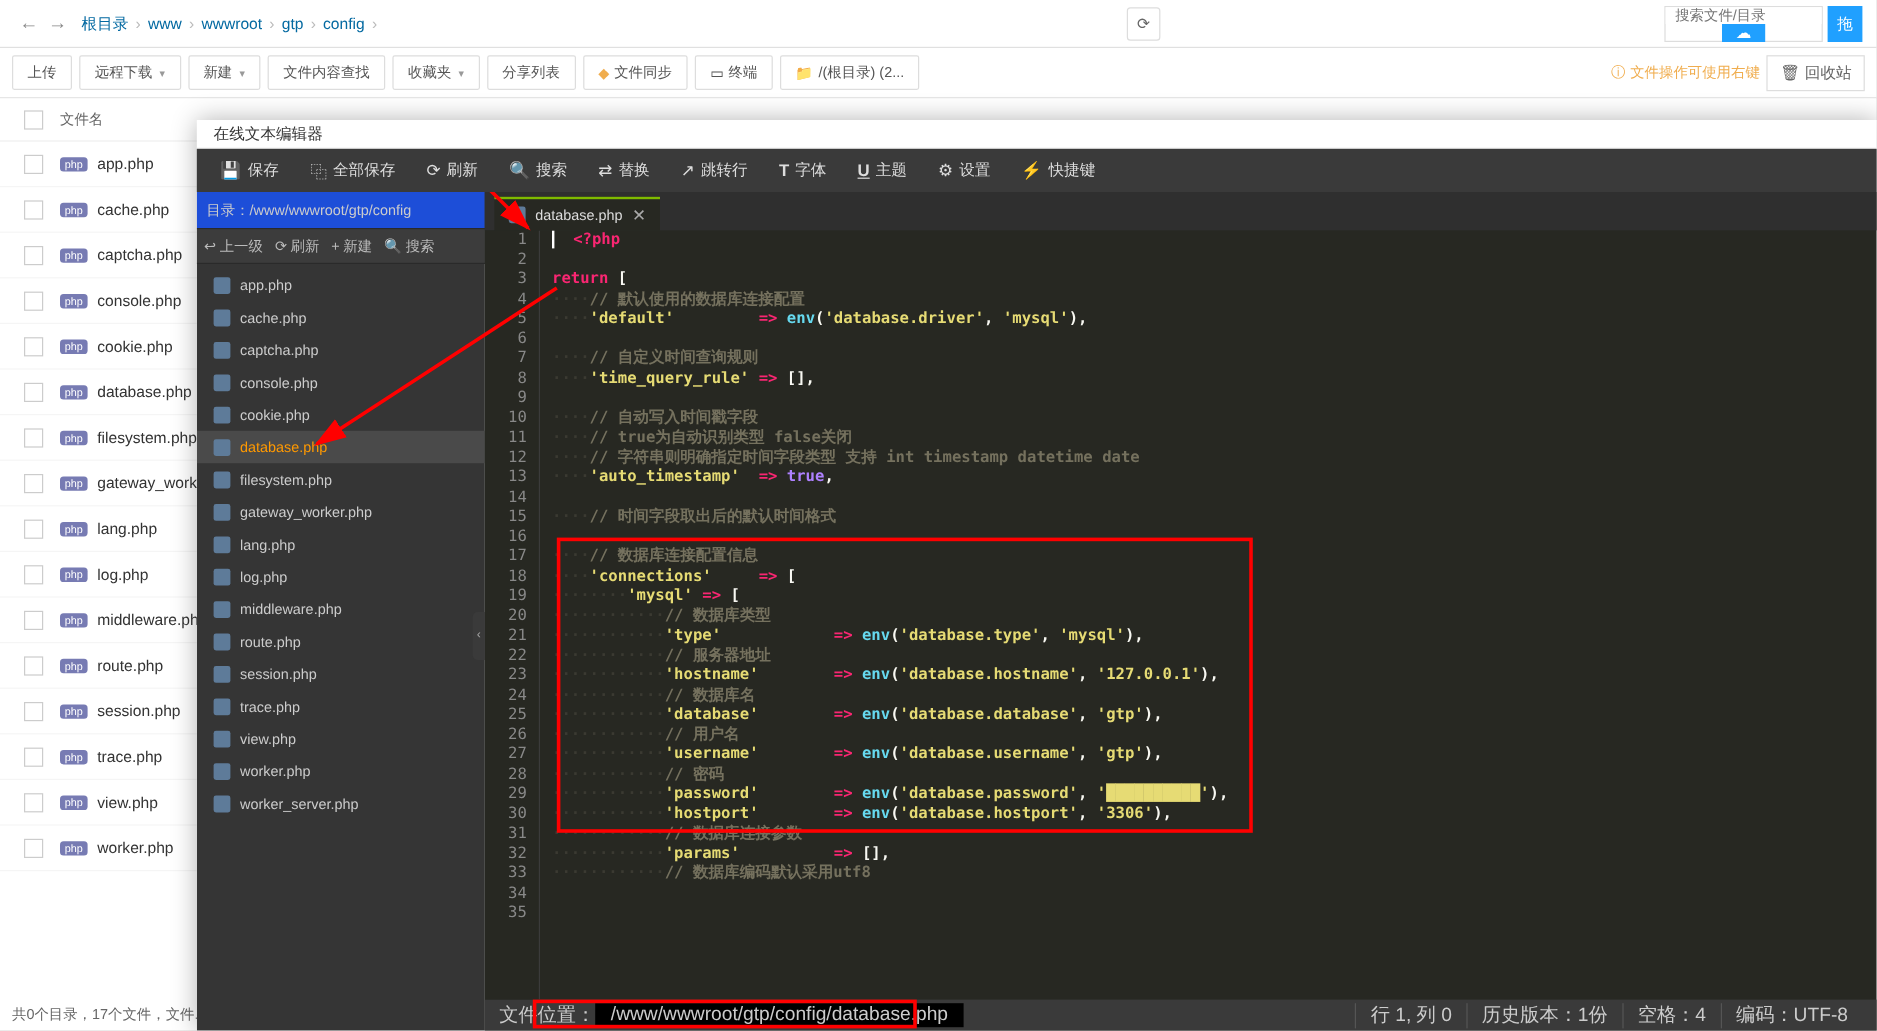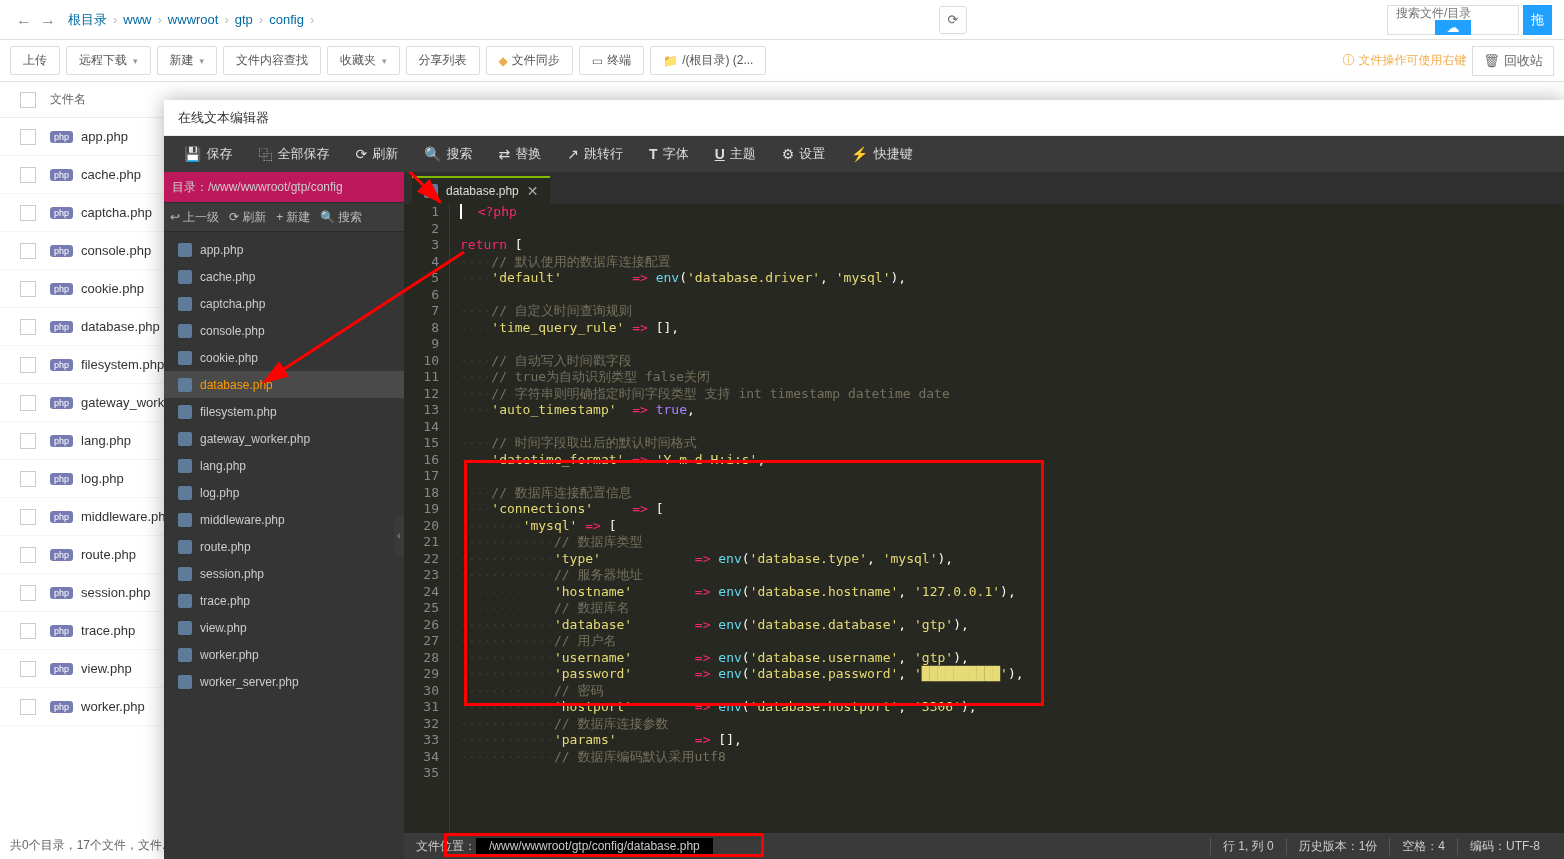--- a/index.html
+++ b/index.html
@@ -29,61 +29,61 @@
 .bg-list { position: absolute; top: 82px; left: 0; right: 0; bottom: 0; background: #fff; }
 .bg-header { height: 36px; border-bottom: 1px solid #eee; display: flex; align-items: center; padding: 0 20px; font-size:12px; color:#666; }
 .bg-header .chk { width: 16px; height: 16px; border: 1px solid #ccc; margin-right: 14px; }
 .bg-row { height: 38px; display: flex; align-items: center; padding: 0 20px; border-bottom: 1px solid #f5f5f5; }
 .bg-row .chk { width: 16px; height: 16px; border: 1px solid #ccc; margin-right: 14px; }
 .php-badge { background: #777bb3; color: #fff; font-size: 9px; padding: 1px 4px; border-radius: 3px; margin-right: 8px; }
 .bg-footer { position: absolute; bottom: 0; left: 0; right: 0; height: 28px; padding: 0 10px; display: flex; align-items: center; color: #666; font-size: 12px; }
 
 
 .editor-modal { position: absolute; top: 100px; left: 164px; right: 0; bottom: 0; background: #fff; box-shadow: 0 0 20px rgba(0,0,0,0.3); display: flex; flex-direction: column; }
-.modal-title { height: 36px; padding: 0 14px; display: flex; align-items: center; font-size: 13px; border-bottom: 1px solid #eee; }
+.modal-title { height: 24px; padding: 0 14px; display: flex; align-items: center; font-size: 13px; border-bottom: 1px solid #eee; }
 .editor-toolbar { height: 36px; background: #3a3a3a; display: flex; align-items: center; padding: 0 8px; gap: 2px; }
 .etb-btn { color: #ddd; padding: 6px 12px; cursor: pointer; display: flex; align-items: center; gap: 5px; font-size:13px; }
 .etb-icon { font-size: 14px; }
 
 .editor-body { flex: 1; display: flex; overflow: hidden; }
 
 
 .editor-tree { width: 240px; background: #353535; color: #ccc; display: flex; flex-direction: column; }
-.tree-path { height: 30px; padding: 0 8px; display: flex; align-items: center; background: #be185d; font-size: 12px; position: relative; }
+.tree-path { height: 30px; padding: 0 8px; display: flex; align-items: center; background: #1d4ed8; font-size: 12px; position: relative; }
 .tree-toolbar { height: 30px; display: flex; align-items: center; padding: 0 6px; gap: 10px; background: #3c3c3c; border-top:1px solid #2a2a2a; border-bottom:1px solid #2a2a2a; font-size:12px; }
 .tree-tool { color: #bbb; cursor: pointer; display:flex; align-items:center; gap:3px; }
 .tree-list { flex: 1; overflow: auto; padding: 4px 0; }
 .tree-item { height: 27px; display: flex; align-items: center; padding: 0 14px; cursor: pointer; font-size: 12px; gap: 8px; }
 .tree-item.active { background: #4a4a4a; color: #f90; }
 .tree-icon { width: 14px; height: 14px; background: #5e7b99; border-radius: 2px; flex-shrink: 0; }
 
 
 .editor-main { flex: 1; background: #272822; display: flex; flex-direction: column; position: relative; }
 .editor-tabs { height: 32px; background: #2f2f2f; display: flex; align-items: flex-end; padding: 0 8px; }
 .editor-tab { height: 28px; background: #272822; border-top: 2px solid #7fba00; padding: 0 12px; display: flex; align-items: center; gap: 8px; color: #ddd; font-size: 12px; }
 .tab-close { color: #aaa; cursor: pointer; font-size: 14px; }
 
 .code-area { flex: 1; display: flex; overflow: hidden; font-family: Consolas, monospace; font-size: 13px; position: relative; }
 .gutter { width: 46px; background: #272822; color: #888; text-align: right; padding-right: 10px; border-right: 1px solid #3b3b3b; }
 .gutter div { height: 16.5px; line-height: 16.5px; }
 .code { flex: 1; color: #f8f8f2; position: relative; }
-.code-line { height: 16.5px; line-height: 16.5px; white-space: pre; padding-left: 10px; }
+.code-line { height: 16.5px; line-height: 16.5px; white-space: pre; padding-left: 10px; font-weight: bold; }
 .cursor-line { border-left: 2px solid #fff; }
 
 
 .kw { color: #f92672; }
 .str { color: #e6db74; }
 .fn { color: #66d9ef; }
 .cm { color: #75715e; }
 .op { color: #f92672; }
 .bool { color: #ae81ff; }
 .ws { color: #3b3a32; }
 
 
-.status-bar { height: 26px; background: #3a3a3a; color: #ccc; display: flex; align-items: center; padding: 0 12px; font-size: 12px; }
+.status-bar { height: 26px; background: #3a3a3a; color: #ccc; display: flex; align-items: center; padding: 0 12px; font-size: 16px; }
 .status-bar .spacer { flex: 1; }
 .status-item { padding: 0 12px; border-left: 1px solid #555; }
 
 
 .red-box { position: absolute; border: 3px solid #ff0000; pointer-events: none; }
 .arrow { position: absolute; pointer-events: none; }
 
 
 .collapse-handle { position:absolute; left:-10px; top:50%; width:10px; height:40px; background:#3a3a3a; border-radius:4px 0 0 4px; color:#aaa; display:flex; align-items:center; justify-content:center; font-size:10px; }
 
@@ -426,35 +426,34 @@
             <div class="code-line"></div>
             <div class="code-line"><span class="ws">····</span><span class="cm">// 自定义时间查询规则</span></div>
             <div class="code-line"><span class="ws">····</span><span class="str">'time_query_rule'</span> <span class="op">=&gt;</span> [],</div>
             <div class="code-line"></div>
             <div class="code-line"><span class="ws">····</span><span class="cm">// 自动写入时间戳字段</span></div>
             <div class="code-line"><span class="ws">····</span><span class="cm">// true为自动识别类型 false关闭</span></div>
             <div class="code-line"><span class="ws">····</span><span class="cm">// 字符串则明确指定时间字段类型 支持 int timestamp datetime date</span></div>
             <div class="code-line"><span class="ws">····</span><span class="str">'auto_timestamp'</span>  <span class="op">=&gt;</span> <span class="bool">true</span>,</div>
             <div class="code-line"></div>
             <div class="code-line"><span class="ws">····</span><span class="cm">// 时间字段取出后的默认时间格式</span></div>
-            <div class="code-line"><span class="ws">····</span><span class="str">'datetime_format'</span> <span class="op">=&gt;</span> <span class="str">'Y-m-d H:i:s'</span>,</div>
             <div class="code-line"></div>
             <div class="code-line"><span class="ws">····</span><span class="cm">// 数据库连接配置信息</span></div>
             <div class="code-line"><span class="ws">····</span><span class="str">'connections'</span>     <span class="op">=&gt;</span> [</div>
             <div class="code-line"><span class="ws">········</span><span class="str">'mysql'</span> <span class="op">=&gt;</span> [</div>
             <div class="code-line"><span class="ws">············</span><span class="cm">// 数据库类型</span></div>
             <div class="code-line"><span class="ws">············</span><span class="str">'type'</span>            <span class="op">=&gt;</span> <span class="fn">env</span>(<span class="str">'database.type'</span>, <span class="str">'mysql'</span>),</div>
             <div class="code-line"><span class="ws">············</span><span class="cm">// 服务器地址</span></div>
             <div class="code-line"><span class="ws">············</span><span class="str">'hostname'</span>        <span class="op">=&gt;</span> <span class="fn">env</span>(<span class="str">'database.hostname'</span>, <span class="str">'127.0.0.1'</span>),</div>
             <div class="code-line"><span class="ws">············</span><span class="cm">// 数据库名</span></div>
             <div class="code-line"><span class="ws">············</span><span class="str">'database'</span>        <span class="op">=&gt;</span> <span class="fn">env</span>(<span class="str">'database.database'</span>, <span class="str">'gtp'</span>),</div>
             <div class="code-line"><span class="ws">············</span><span class="cm">// 用户名</span></div>
             <div class="code-line"><span class="ws">············</span><span class="str">'username'</span>        <span class="op">=&gt;</span> <span class="fn">env</span>(<span class="str">'database.username'</span>, <span class="str">'gtp'</span>),</div>
+            <div class="code-line"><span class="ws">············</span><span class="cm">// 密码</span></div>
             <div class="code-line"><span class="ws">············</span><span class="str">'password'</span>        <span class="op">=&gt;</span> <span class="fn">env</span>(<span class="str">'database.password'</span>, <span class="str">'██████████'</span>),</div>
-            <div class="code-line"><span class="ws">············</span><span class="cm">// 密码</span></div>
             <div class="code-line"><span class="ws">············</span><span class="str">'hostport'</span>        <span class="op">=&gt;</span> <span class="fn">env</span>(<span class="str">'database.hostport'</span>, <span class="str">'3306'</span>),</div>
             <div class="code-line"><span class="ws">············</span><span class="cm">// 数据库连接参数</span></div>
             <div class="code-line"><span class="ws">············</span><span class="str">'params'</span>          <span class="op">=&gt;</span> [],</div>
             <div class="code-line"><span class="ws">············</span><span class="cm">// 数据库编码默认采用utf8</span></div>
           </div>
       </div>
       <div class="status-bar">
         <span>文件位置：</span>
         <span style="background:#000;padding:1px 13px">/www/wwwroot/gtp/config/database.php</span>
         <div class="spacer"></div>

